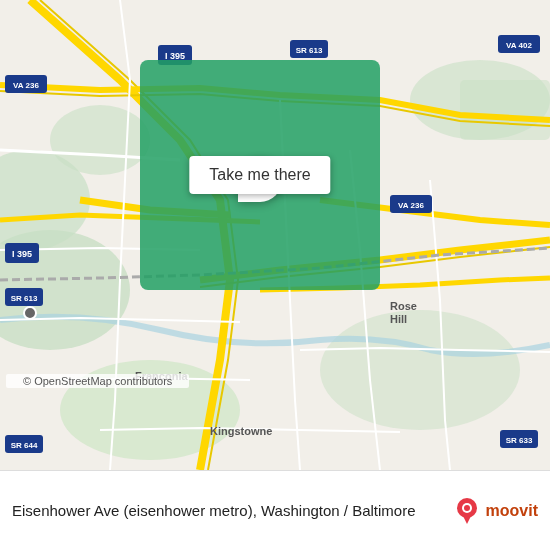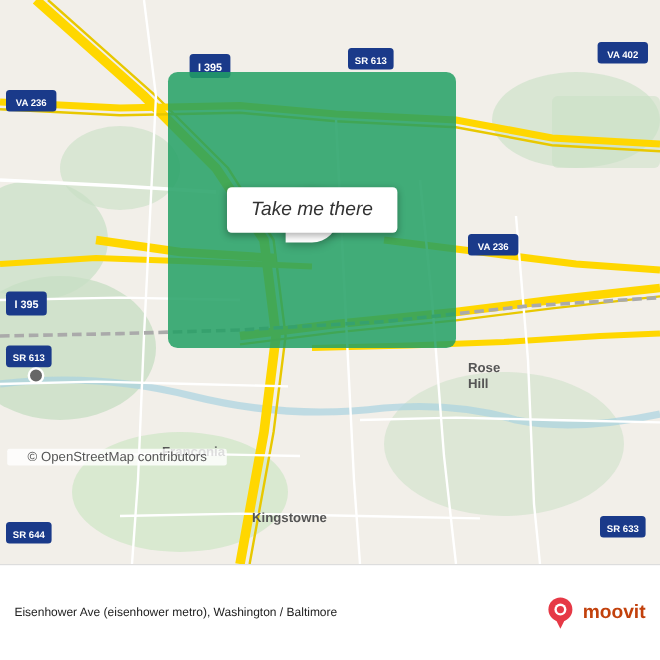--- a/index.html
+++ b/index.html
@@ -35,21 +35,21 @@
       background: white;
       display: flex;
       align-items: center;
       padding: 8px 12px;
       border-top: 1px solid #ddd;
       gap: 10px;
     }
 
     .bottom-text {
       flex: 1;
-      font-size: 10px;
+      font-size: 15px;
       color: #222;
       line-height: 1.4;
     }
 
     .moovit-logo {
       display: flex;
       align-items: center;
       gap: 4px;
       flex-shrink: 0;
     }
@@ -75,21 +75,20 @@
       border: none;
       border-radius: 4px;
       padding: 10px 20px;
       font-size: 16px;
       font-weight: 500;
       color: #333;
       cursor: pointer;
       box-shadow: 0 2px 6px rgba(0,0,0,0.3);
       white-space: nowrap;
       z-index: 10;
-      font-style: italic;
     }
 
     
     .green-overlay {
       position: absolute;
       left: 140px;
       top: 60px;
       width: 240px;
       height: 230px;
       background: rgba(34, 160, 100, 0.85);

